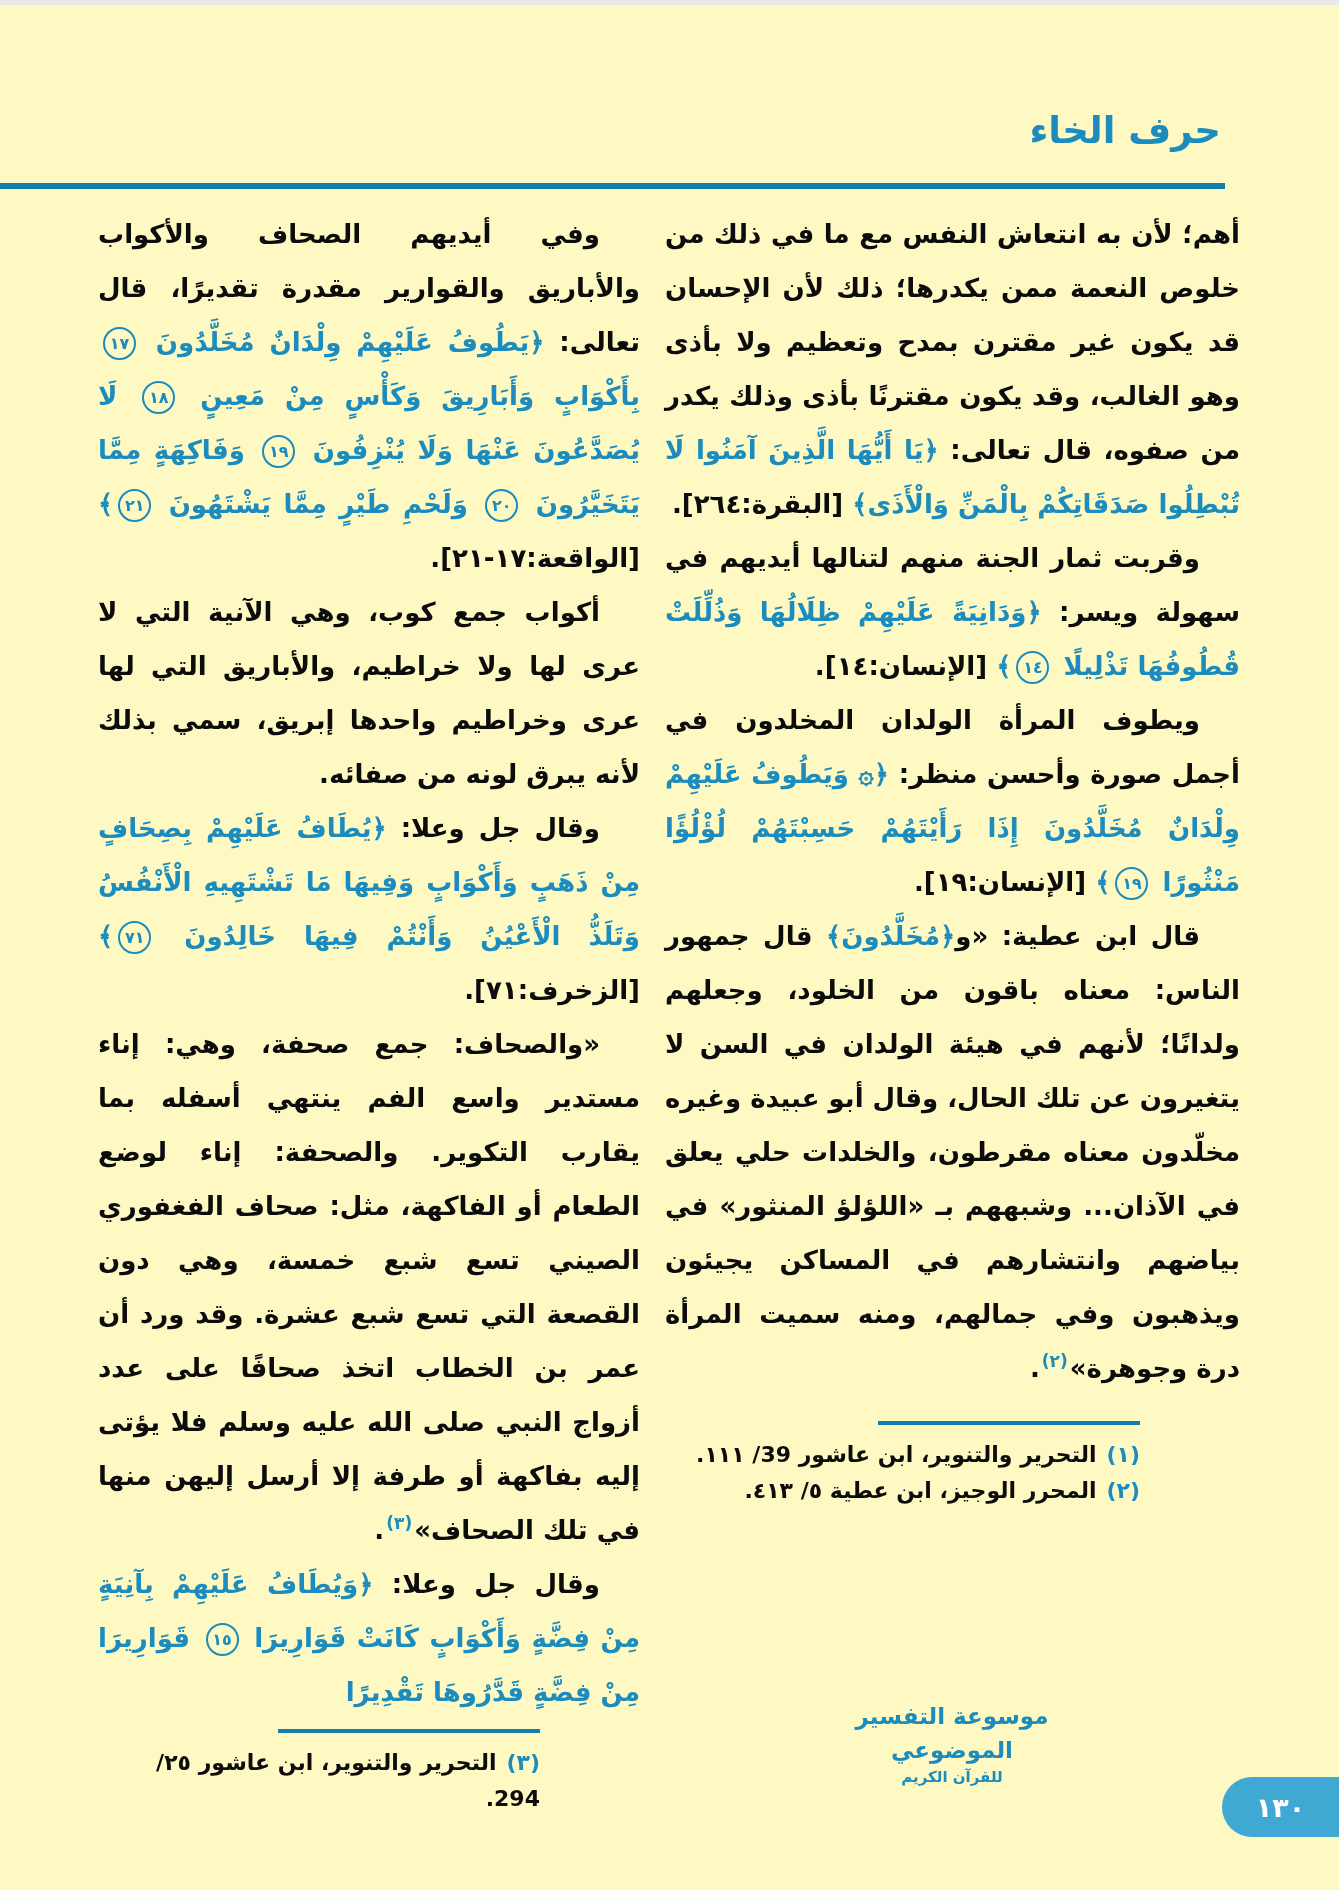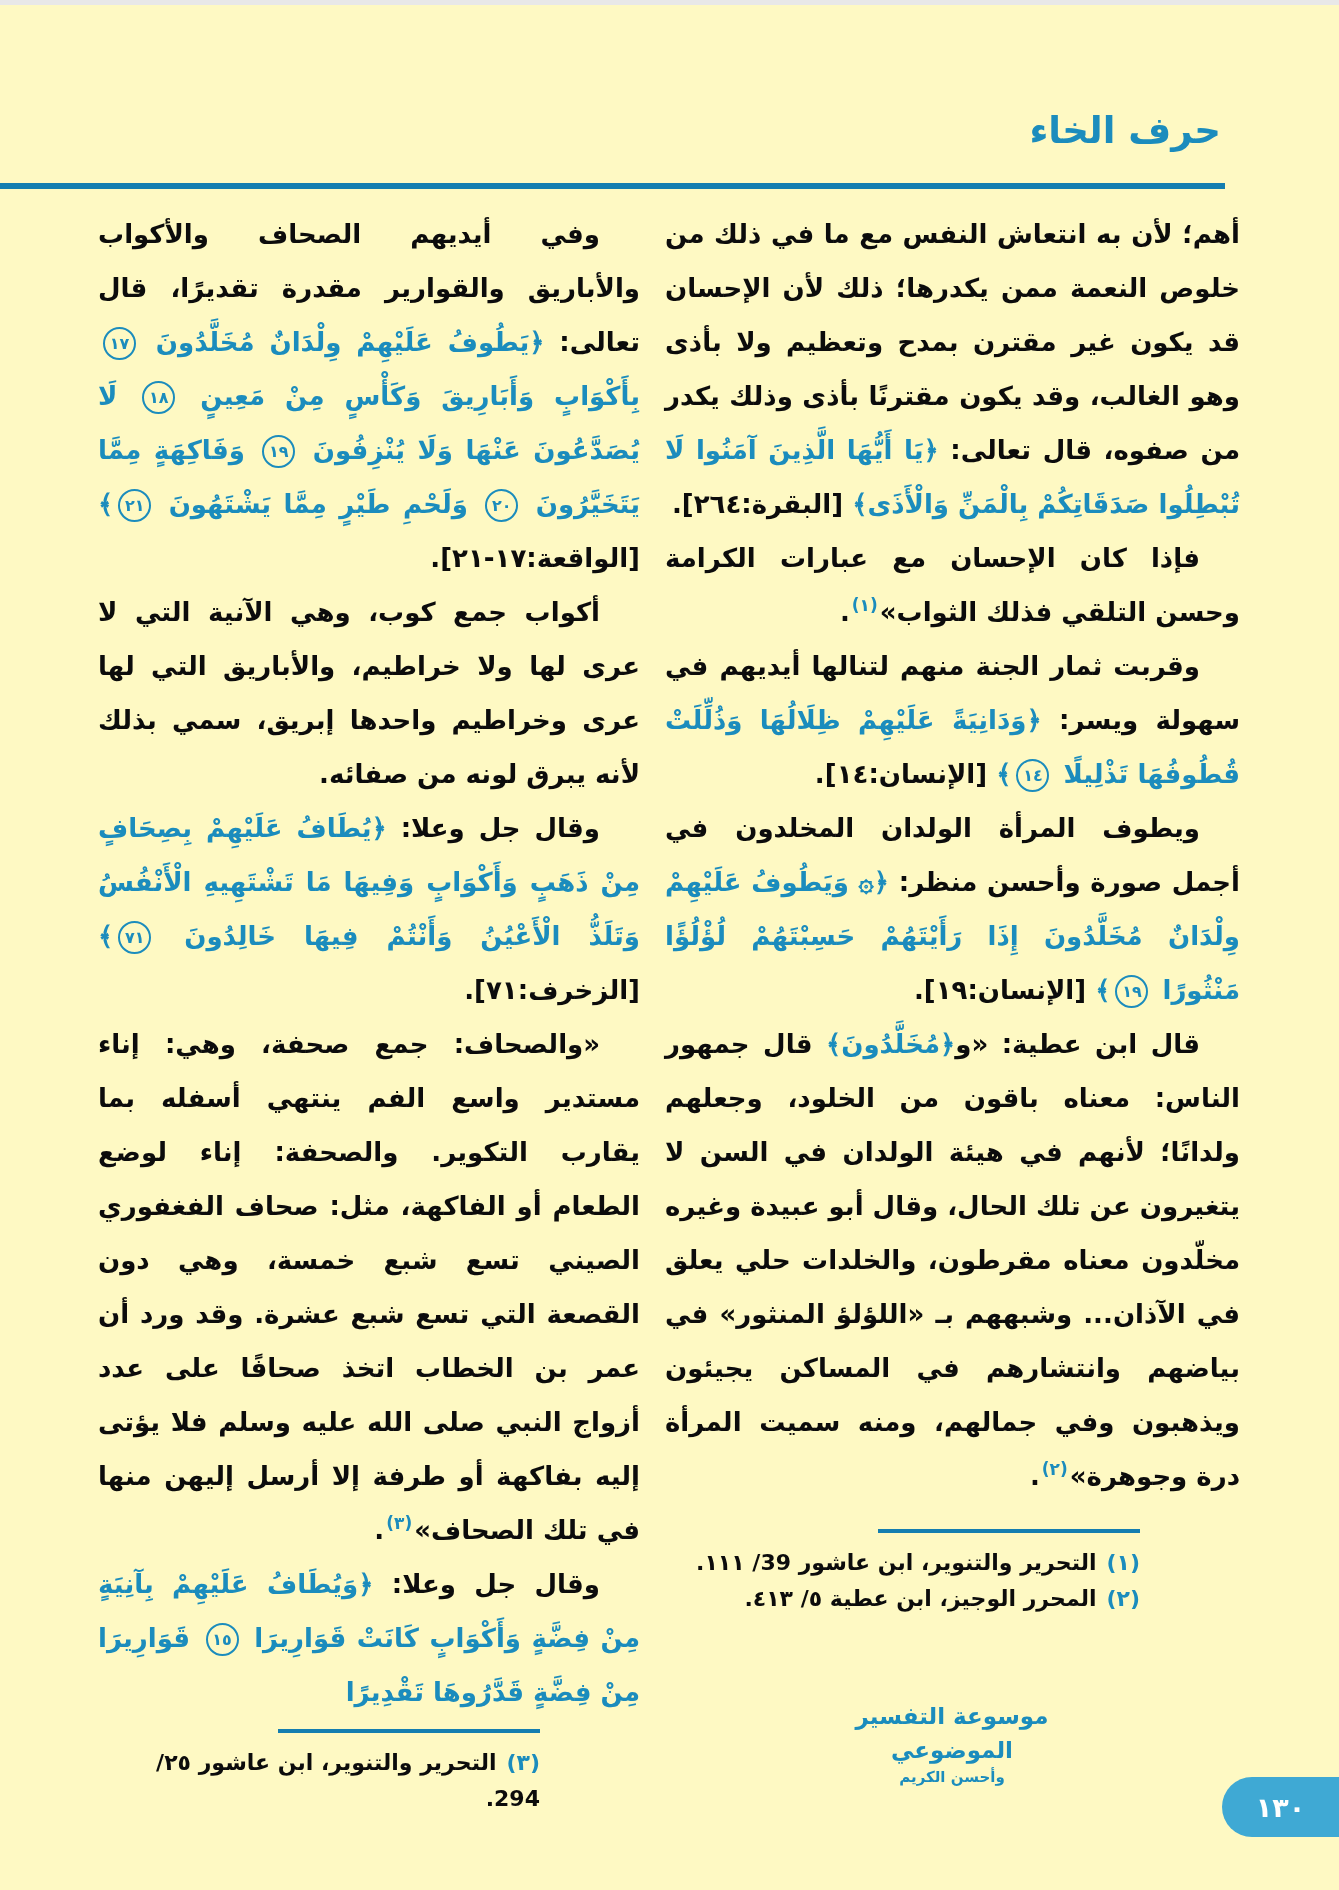--- a/index.html
+++ b/index.html
@@ -120,21 +120,20 @@
   <header>
     <div class="section-title">حرف الخاء</div>
     <div class="header-rule"></div>
   </header>
 
   <main class="columns">
 
     <section class="col col-right">
       <div class="col-body">
           <p class="para"><span class="seg-x">أهم؛ لأن به انتعاش النفس مع ما في ذلك من خلوص النعمة ممن يكدرها؛ ذلك لأن الإحسان قد يكون غير مقترن بمدح وتعظيم ولا بأذى وهو الغالب، وقد يكون مقترنًا بأذى وذلك يكدر من صفوه، قال تعالى: </span><span class="seg-q">﴿يَا أَيُّهَا الَّذِينَ آمَنُوا لَا تُبْطِلُوا صَدَقَاتِكُمْ بِالْمَنِّ وَالْأَذَى﴾</span><span class="seg-r"> [البقرة:٢٦٤].</span></p>
-          <p class="para"><span class="seg-x">فإذا كان الإحسان مع عبارات الكرامة وحسن التلقي فذلك الثواب»</span><span class="seg-f">(١)</span><span class="seg-x">.</span></p>
           <p class="para"><span class="seg-x">وقربت ثمار الجنة منهم لتنالها أيديهم في سهولة ويسر: </span><span class="seg-q">﴿وَدَانِيَةً عَلَيْهِمْ ظِلَالُهَا وَذُلِّلَتْ قُطُوفُهَا تَذْلِيلًا </span><span class="seg-n">١٤</span><span class="seg-q">﴾</span><span class="seg-r"> [الإنسان:١٤].</span></p>
           <p class="para"><span class="seg-x">ويطوف المرأة الولدان المخلدون في أجمل صورة وأحسن منظر: </span><span class="seg-q">﴿۞ وَيَطُوفُ عَلَيْهِمْ وِلْدَانٌ مُخَلَّدُونَ إِذَا رَأَيْتَهُمْ حَسِبْتَهُمْ لُؤْلُؤًا مَنْثُورًا </span><span class="seg-n">١٩</span><span class="seg-q">﴾</span><span class="seg-r"> [الإنسان:١٩].</span></p>
           <p class="para"><span class="seg-x">قال ابن عطية: «و</span><span class="seg-q">﴿مُخَلَّدُونَ﴾</span><span class="seg-x"> قال جمهور الناس: معناه باقون من الخلود، وجعلهم ولدانًا؛ لأنهم في هيئة الولدان في السن لا يتغيرون عن تلك الحال، وقال أبو عبيدة وغيره مخلّدون معناه مقرطون، والخلدات حلي يعلق في الآذان... وشبههم بـ «اللؤلؤ المنثور» في بياضهم وانتشارهم في المساكن يجيئون ويذهبون وفي جمالهم، ومنه سميت المرأة درة وجوهرة»</span><span class="seg-f">(٢)</span><span class="seg-x">.</span></p>
         </div>
       <div class="fn-area">
         <div class="fn-sep"></div>
         <div class="fn-list">
             <div class="footnote"><span class="fn-num">(١)</span><span class="fn-text">التحرير والتنوير، ابن عاشور 39/ ١١١.</span></div>
             <div class="footnote"><span class="fn-num">(٢)</span><span class="fn-text">المحرر الوجيز، ابن عطية ٥/ ٤١٣.</span></div>
           </div>
@@ -155,20 +154,20 @@
             <div class="footnote"><span class="fn-num">(٣)</span><span class="fn-text">التحرير والتنوير، ابن عاشور ٢٥/ 294.</span></div>
           </div>
       </div>
     </section>
 
   </main>
 
   <footer>
     <div class="logo">
       <div class="logo-line1">موسوعة التفسير الموضوعي</div>
-      <div class="logo-line2">وأحسن الكريم</div>
+      <div class="logo-line2">للقرآن الكريم</div>
     </div>
     <div class="badge">
       <span>١٣٠</span>
     </div>
   </footer>
 
 </div>
 
 </body></html>

